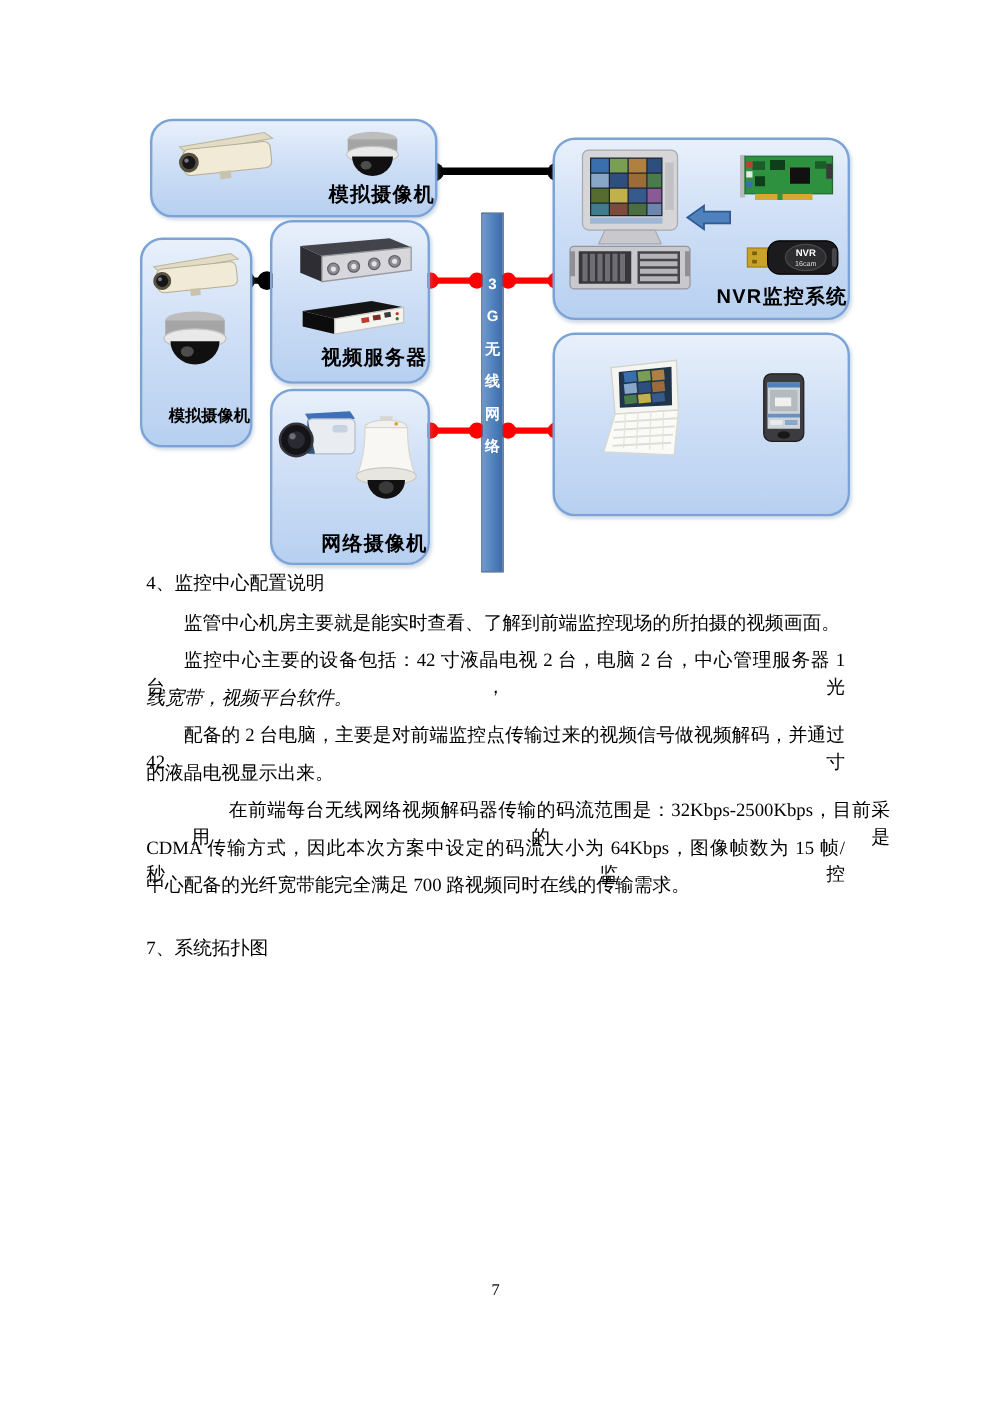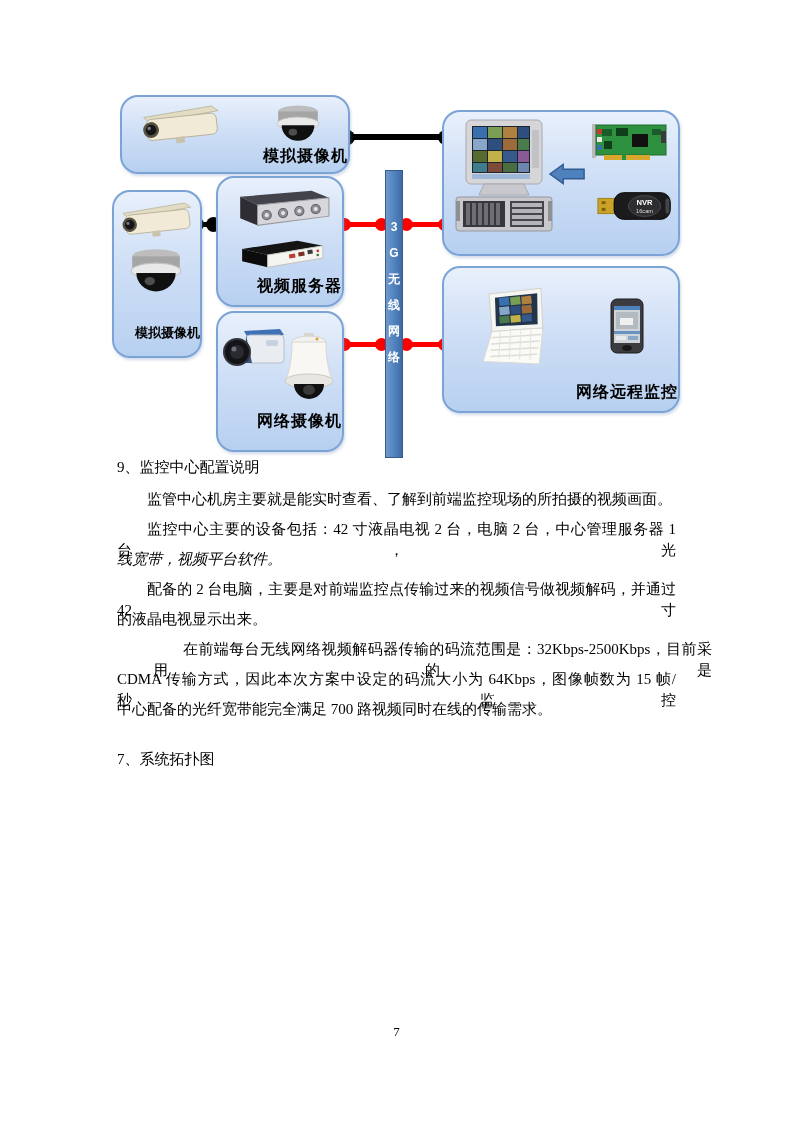--- a/index.html
+++ b/index.html
@@ -161,21 +161,21 @@
   </svg>
   <svg class="abs" style="left:64px;top:18px;" width="54" height="84" viewBox="0 0 54 80">
     <rect x="22" y="0" width="10" height="6" fill="#d8d6d0"></rect>
     <ellipse cx="27" cy="9" rx="17" ry="6" fill="#f2f1ee" stroke="#d6d4cf"></ellipse>
     <path d="M10 9 C10 28 7 38 4 47 L50 47 C47 38 44 28 44 9 Z" fill="#f8f7f4" stroke="#d8d6d0"></path>
     <ellipse cx="27" cy="48" rx="24" ry="7" fill="#e8e6e1" stroke="#ccc9c2"></ellipse>
     <path d="M12 51 a15 15 0 0 0 30 0 Z" fill="#111111"></path>
     <ellipse cx="27" cy="57" rx="6" ry="5" fill="#3a3a3a"></ellipse>
     <circle cx="35" cy="6" r="1.5" fill="#d9a62e"></circle>
   </svg>
-  <div class="lbl" style="bottom:18px;">网络摄像机</div>
+  <div class="lbl" style="bottom:4px;">网络摄像机</div>
 </div>
 
 <div class="dbox" style="left:442px;top:110px;width:234px;height:142px;">
   <svg class="abs" style="left:10px;top:6px;" width="100" height="116" viewBox="0 0 100 116">
     <rect x="12" y="2" width="76" height="64" rx="5" fill="#d6d6d8" stroke="#a8a8ae"></rect>
     <rect x="18" y="8" width="58" height="47" fill="#1c2430"></rect>
     <rect x="19" y="9" width="14" height="11" fill="#3a6fae"></rect>
       <rect x="34" y="9" width="14" height="11" fill="#7a9e56"></rect>
       <rect x="49" y="9" width="14" height="11" fill="#b0803f"></rect>
       <rect x="64" y="9" width="11" height="11" fill="#2e4f7e"></rect>
@@ -231,20 +231,21 @@
   <svg class="abs" style="left:152px;top:74px;" width="80" height="40" viewBox="0 0 84 40">
     <rect x="2" y="12" width="18" height="16" fill="#c9a227" stroke="#a07f18"></rect>
     <rect x="6" y="15" width="4" height="3" fill="#7a5f10"></rect>
       <rect x="6" y="22" width="4" height="3" fill="#7a5f10"></rect>
     <rect x="19" y="6" width="59" height="28" rx="10" fill="#1b1b1d" stroke="#000"></rect>
     <ellipse cx="51" cy="20" rx="17" ry="11" fill="#2e2e30" stroke="#4a4a4e"></ellipse>
     <text x="51" y="18.5" font-size="8" font-weight="bold" fill="#ffffff" text-anchor="middle" font-family="Liberation Sans, sans-serif">NVR</text>
     <text x="51" y="27" font-size="6" fill="#dddddd" text-anchor="middle" font-family="Liberation Sans, sans-serif">16cam</text>
     <rect x="73" y="12" width="4" height="16" rx="2" fill="#45454a"></rect>
   </svg>
+  <div class="lbl" style="bottom:6px;">NVR监控系统</div>
 </div>
 
 <div class="dbox" style="left:442px;top:266px;width:234px;height:143px;">
   <svg class="abs" style="left:26px;top:14px;" width="96" height="92" viewBox="0 0 96 92">
     <g transform="rotate(-14 48 46)">
       <path d="M28 6 L80 13 L72 52 L22 43 Z" fill="#f5f5f2" stroke="#d2d2cc"></path>
       <path d="M33 11 L75 17 L68 47 L27 39 Z" fill="#22344a"></path>
       <rect x="36" y="13" width="10" height="8" fill="#3a6fae" transform="rotate(8 41 17)"></rect>
       <rect x="47" y="15" width="10" height="8" fill="#7a9e56" transform="rotate(8 52 19)"></rect>
       <rect x="58" y="17" width="10" height="8" fill="#b0803f" transform="rotate(8 63 21)"></rect>
@@ -263,24 +264,23 @@
     <rect x="1" y="1" width="32" height="54" rx="6" fill="#3c3c40" stroke="#1d1d20"></rect>
     <rect x="4" y="8" width="26" height="37" fill="#cfd4d8"></rect>
     <rect x="4" y="8" width="26" height="4" fill="#4f81bd"></rect>
     <rect x="6" y="14" width="22" height="17" fill="#b3bac0"></rect>
     <rect x="10" y="20" width="13" height="7" fill="#f0f0ee"></rect>
     <rect x="4" y="33" width="26" height="3" fill="#6a92c0"></rect>
     <rect x="6" y="38" width="10" height="4" fill="#e7eaec"></rect>
       <rect x="18" y="38" width="10" height="4" fill="#8aa8c8"></rect>
     <ellipse cx="17" cy="50" rx="5" ry="3" fill="#18181a"></ellipse>
   </svg>
-  <div class="lbl" style="bottom:8px;">网络远程监控</div>
-</div>
-
-<div class="tline" style="top:457px;">9、监控中心配置说明</div>
+</div>
+
+<div class="tline" style="top:457px;">4、监控中心配置说明</div>
 
 <div class="tline ind wrapok" style="top:489px;">监管中心机房主要就是能实时查看、了解到前端监控现场的所拍摄的视频画面。</div>
 
 <div class="tline ind just" style="top:519px;">监控中心主要的设备包括：42 寸液晶电视 2 台，电脑 2 台，中心管理服务器 1 台，光</div>
 <div class="tline wrapok" style="top:549px;font-style:italic;">线宽带，视频平台软件。</div>
 
 <div class="tline ind just" style="top:579px;">配备的 2 台电脑，主要是对前端监控点传输过来的视频信号做视频解码，并通过 42 寸</div>
 <div class="tline wrapok" style="top:609px;">的液晶电视显示出来。</div>
 
 <div class="tline ind just" style="top:639px;margin-left:36px;">在前端每台无线网络视频解码器传输的码流范围是：32Kbps-2500Kbps，目前采用的是</div>

